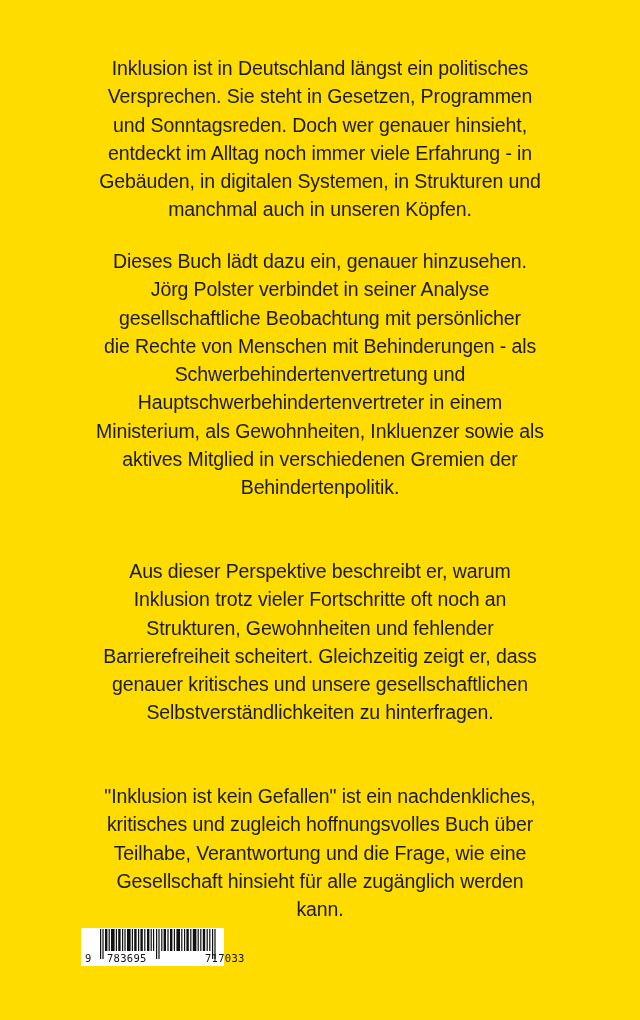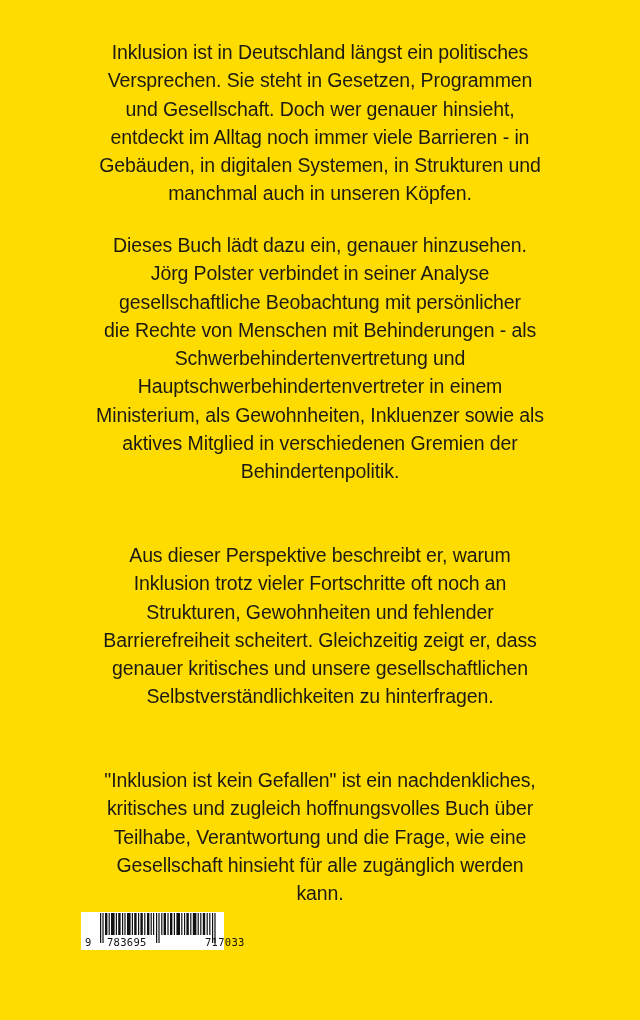--- a/index.html
+++ b/index.html
@@ -9,21 +9,21 @@
   body {
     width: 640px;
     height: 1020px;
     background: #FFDC00;
     position: relative;
     overflow: hidden;
     font-family: "Liberation Sans", "DejaVu Sans", sans-serif;
   }
   .cover {
     position: absolute;
-    left: 0; top: 0;
+    left: 0; top: 16px;
     width: 640px; height: 956px;
     background: #FFDC00;
   }
   .text-block {
     position: absolute;
     left: 40px;
     width: 560px;
     color: #1c1a12;
     font-size: 19.5px;
     line-height: 28.3px;
@@ -68,22 +68,22 @@
   #bc-right { left: 79px; margin-left: 45px; }
 </style>
 </head>
 <body>
 
 <div class="cover">
 
   <div class="text-block" id="p1">
     <span class="line">Inklusion ist in Deutschland längst ein politisches</span>
     <span class="line">Versprechen. Sie steht in Gesetzen, Programmen</span>
-    <span class="line">und Gesellschaft. Doch wer genauer hinsieht,</span>
-    <span class="line">entdeckt im Alltag noch immer viele Barrieren - in</span>
+    <span class="line">und Sonntagsreden. Doch wer genauer hinsieht,</span>
+    <span class="line">entdeckt im Alltag noch immer viele Erfahrung - in</span>
     <span class="line">Gebäuden, in digitalen Systemen, in Strukturen und</span>
     <span class="line">manchmal auch in unseren Köpfen.</span>
   </div>
 
   <div class="text-block" id="p2">
     <span class="line">Dieses Buch lädt dazu ein, genauer hinzusehen.</span>
     <span class="line">Jörg Polster verbindet in seiner Analyse</span>
     <span class="line">gesellschaftliche Beobachtung mit persönlicher</span>
     <span class="line">die Rechte von Menschen mit Behinderungen - als</span>
     <span class="line">Schwerbehindertenvertretung und</span>

